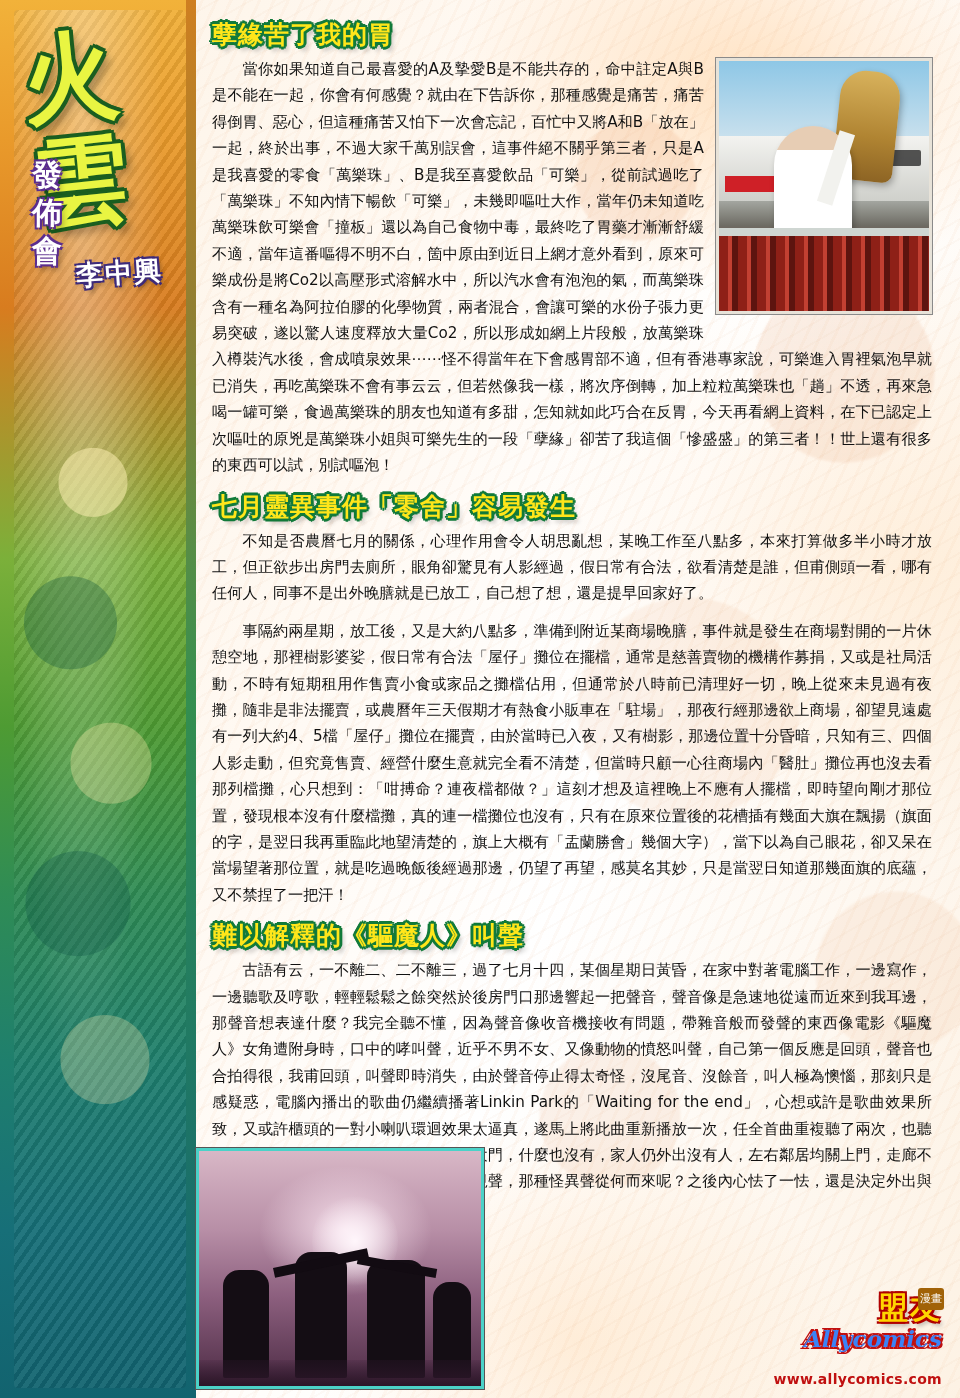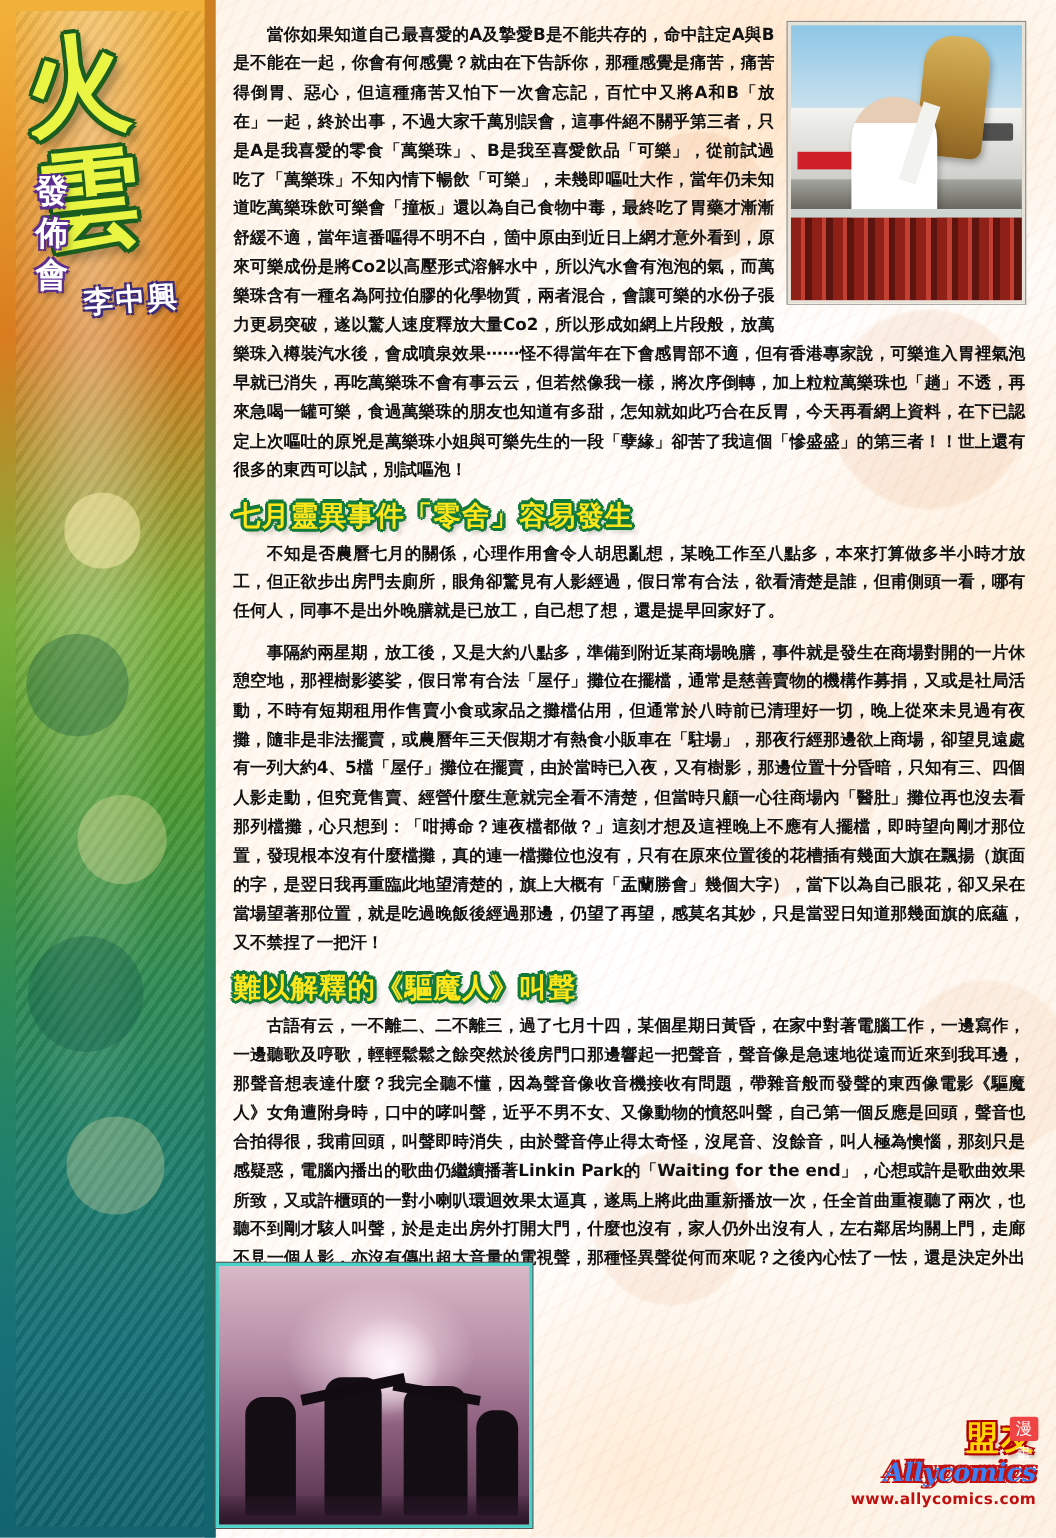--- a/index.html
+++ b/index.html
@@ -106,21 +106,20 @@
       -2px -2px 0 #127a3a,2px -2px 0 #127a3a,-2px 2px 0 #127a3a,2px 2px 0 #127a3a,
       0 3px 0 #127a3a,3px 0 0 #127a3a,-3px 0 0 #127a3a,0 -3px 0 #127a3a,
       4px 5px 4px rgba(0,0,0,.25);
   }
   p.body{
     margin:0 0 11px 0;
     font-family:"DejaVu Sans","Liberation Sans",sans-serif;
     font-size:15.2px;line-height:26.4px;color:#111;
     text-align:justify;text-justify:inter-character;
     text-indent:2em;
-    font-weight:bold;
   }
   
   .photo-truck{
     float:right;width:210px;height:250px;margin:2px 0 8px 12px;
     border:3px solid #e7e2d8;box-shadow:0 0 0 1px #8a8a8a;
     background:
       linear-gradient(180deg,#9fd0ea 0%,#cfe6f2 26%,#e7eef2 34%,#c8cdc9 46%,#a9aca6 55%,#6d6b63 66%,#7b3226 78%,#a8433a 88%,#d8604a 100%);
     position:relative;overflow:hidden;
   }
   .photo-truck .sky{position:absolute;left:0;top:0;right:0;height:34%;background:linear-gradient(180deg,#8ec7e6,#cfe3ee);}
@@ -180,25 +179,25 @@
     letter-spacing:2px;
   }
   .fl-en{
     font-family:"DejaVu Serif","Liberation Serif",serif;font-weight:700;font-style:italic;
     font-size:23px;line-height:25px;color:#3b82f6;
     text-shadow:-2px -2px 0 #c01010,2px -2px 0 #c01010,-2px 2px 0 #c01010,2px 2px 0 #c01010;
     margin-top:2px;
   }
   .fl-url{
     font-family:"DejaVu Sans","Liberation Sans",sans-serif;font-weight:700;
-    font-size:14px;color:#c01010;margin-top:4px;letter-spacing:.3px;
+    font-size:14px;color:#c01010;margin-top:20px;letter-spacing:.3px;
   }
   .fl-badge{
-    position:absolute;right:-2px;top:-4px;width:26px;height:22px;background:#ef4444;
-    color:#fff;font-size:15px;line-height:22px;text-align:center;border-radius:3px;
+    position:absolute;right:-2px;top:-4px;width:26px;height:22px;background:#a16207;
+    color:#fff;font-size:11px;line-height:22px;text-align:center;border-radius:3px;
   }
 </style>
 </head>
 <body>
 
 <div class="page">
   <div class="ghost-art"></div>
 </div>
 
 <div class="left-band">
@@ -209,20 +208,21 @@
 
 <div class="masthead">
   <div class="logo-main">火雲</div>
   <div class="logo-sub">發佈會</div>
   <div class="logo-author">李中興</div>
 </div>
 
 <div class="content">
 
   <section class="sec1">
+    <h2 class="heading">孽緣苦了我的胃</h2>
     <div class="photo-truck">
       <div class="sky"></div>
       <div class="truck"></div>
       <div class="banner"></div>
       <div class="statue"></div>
       <div class="man"></div>
       <div class="arm"></div>
       <div class="table"></div>
       <div class="bottles"></div>
     </div>

